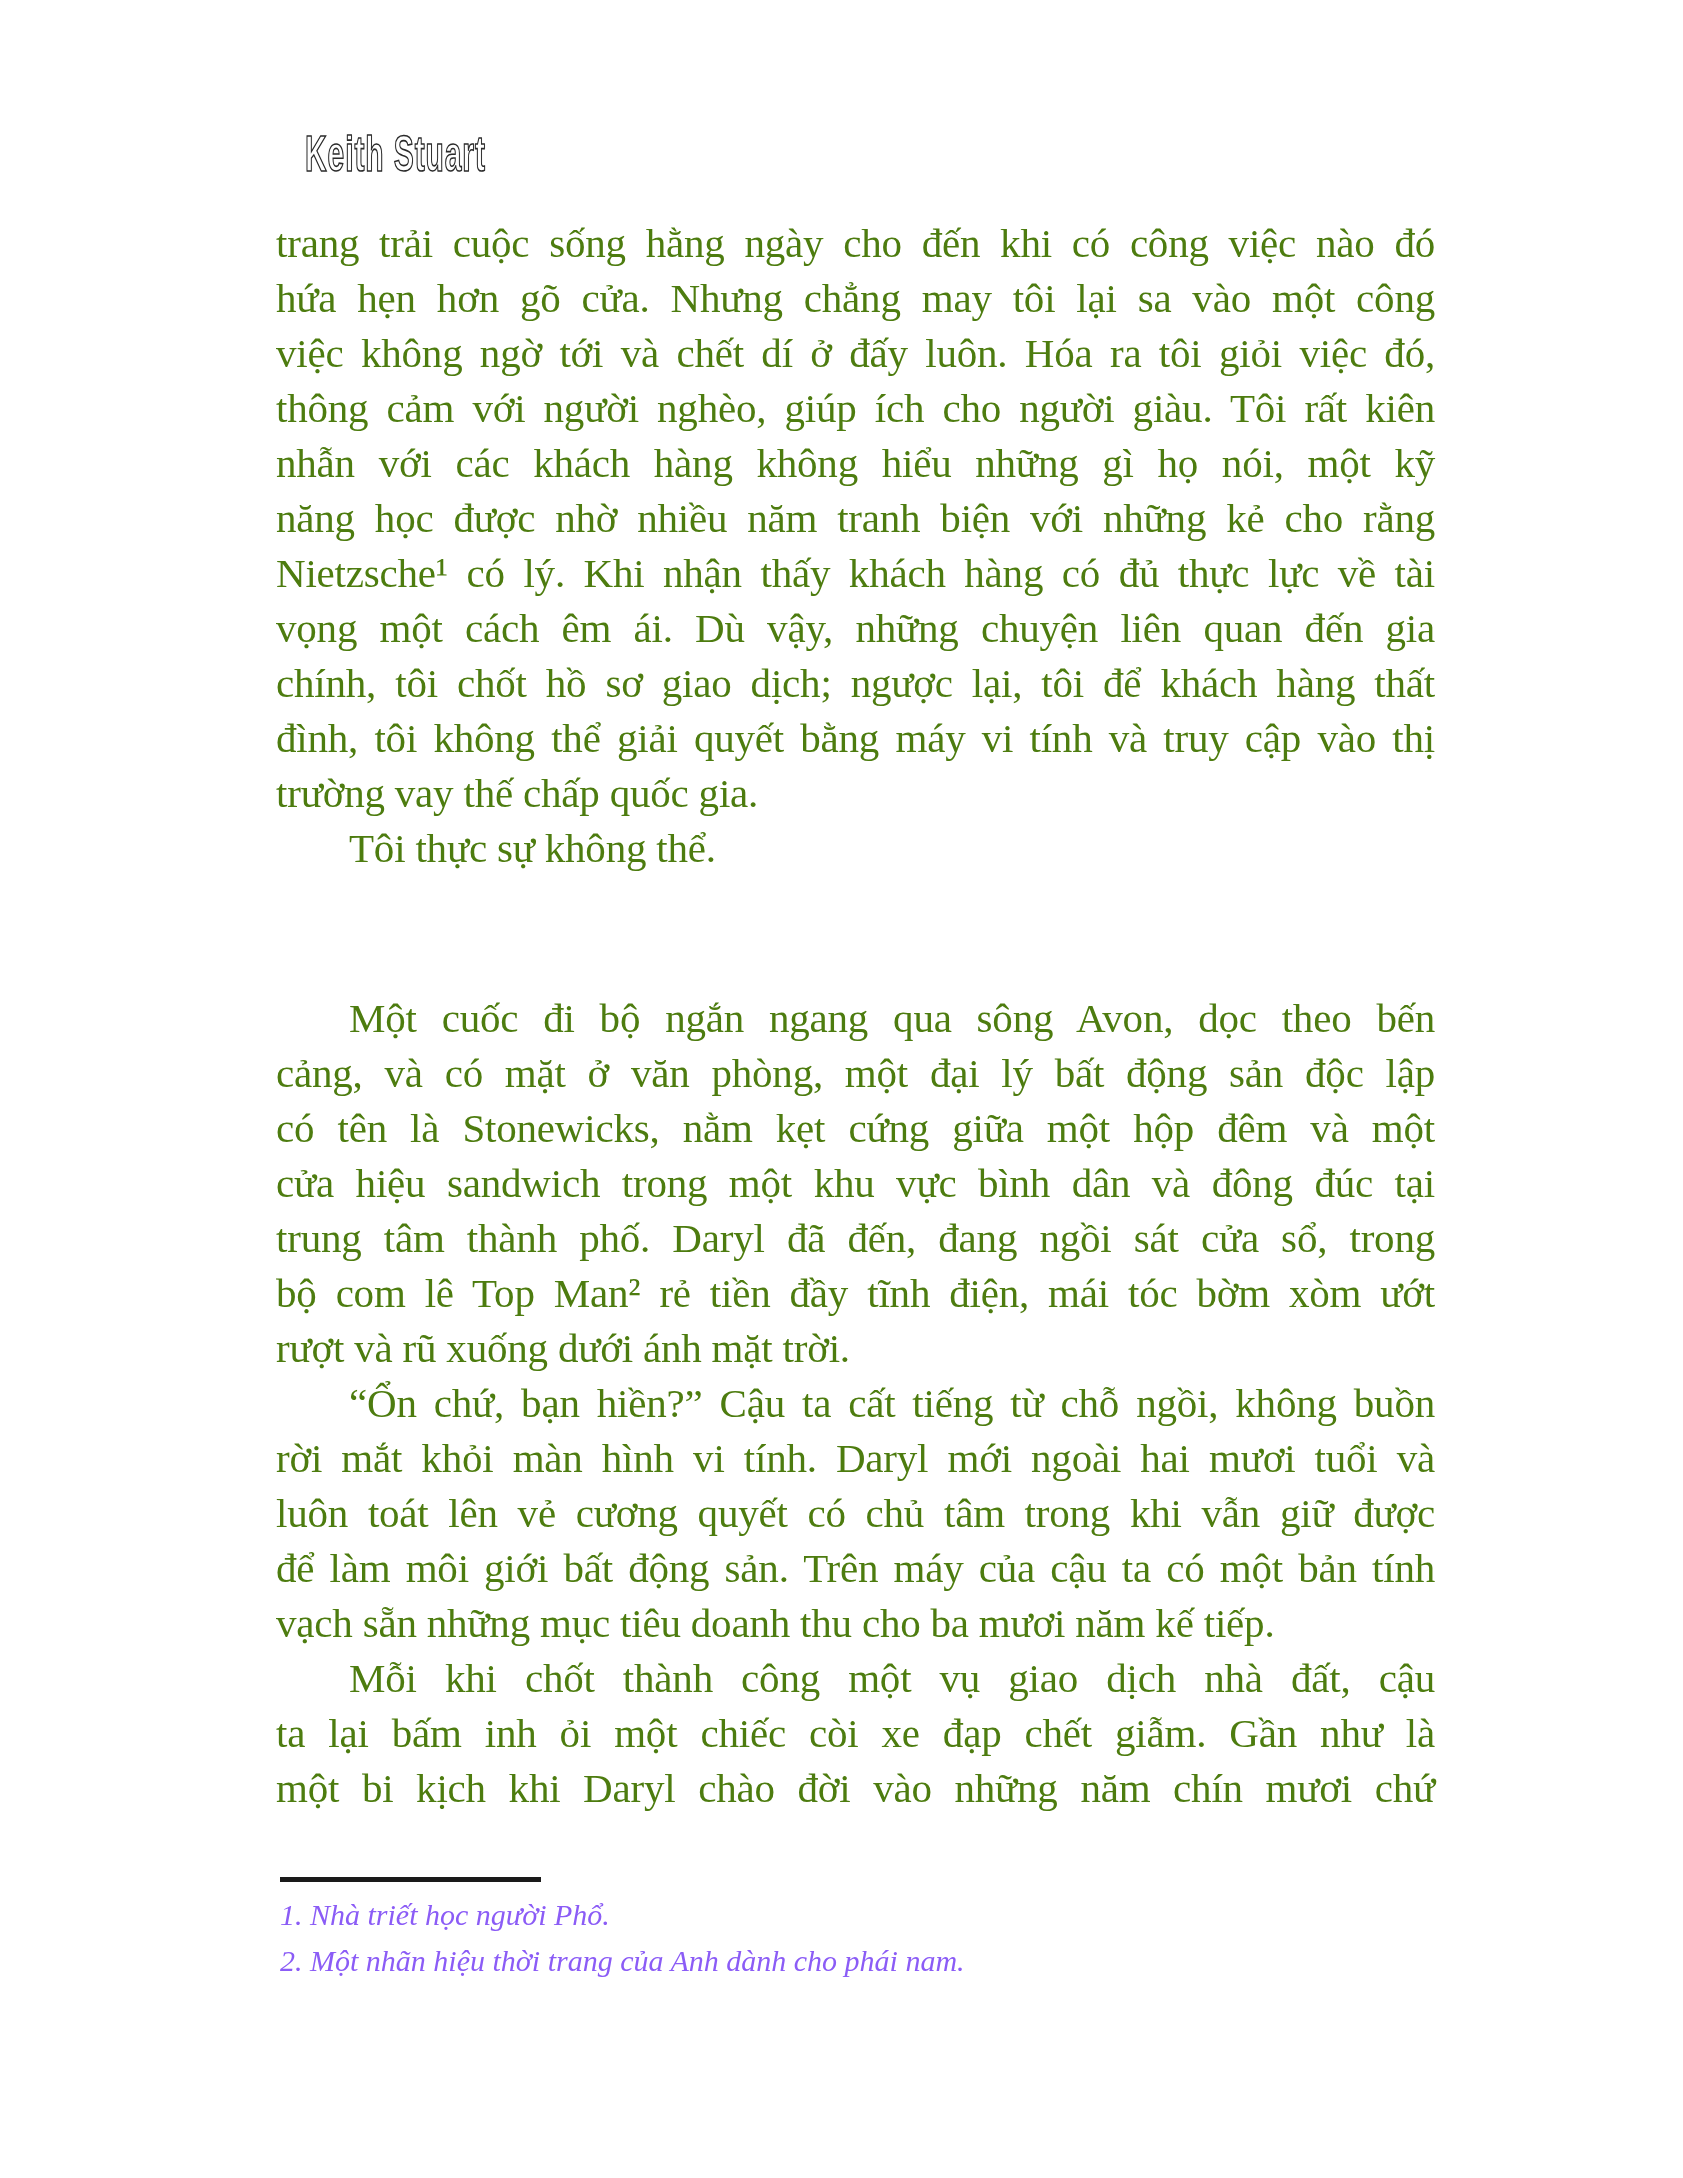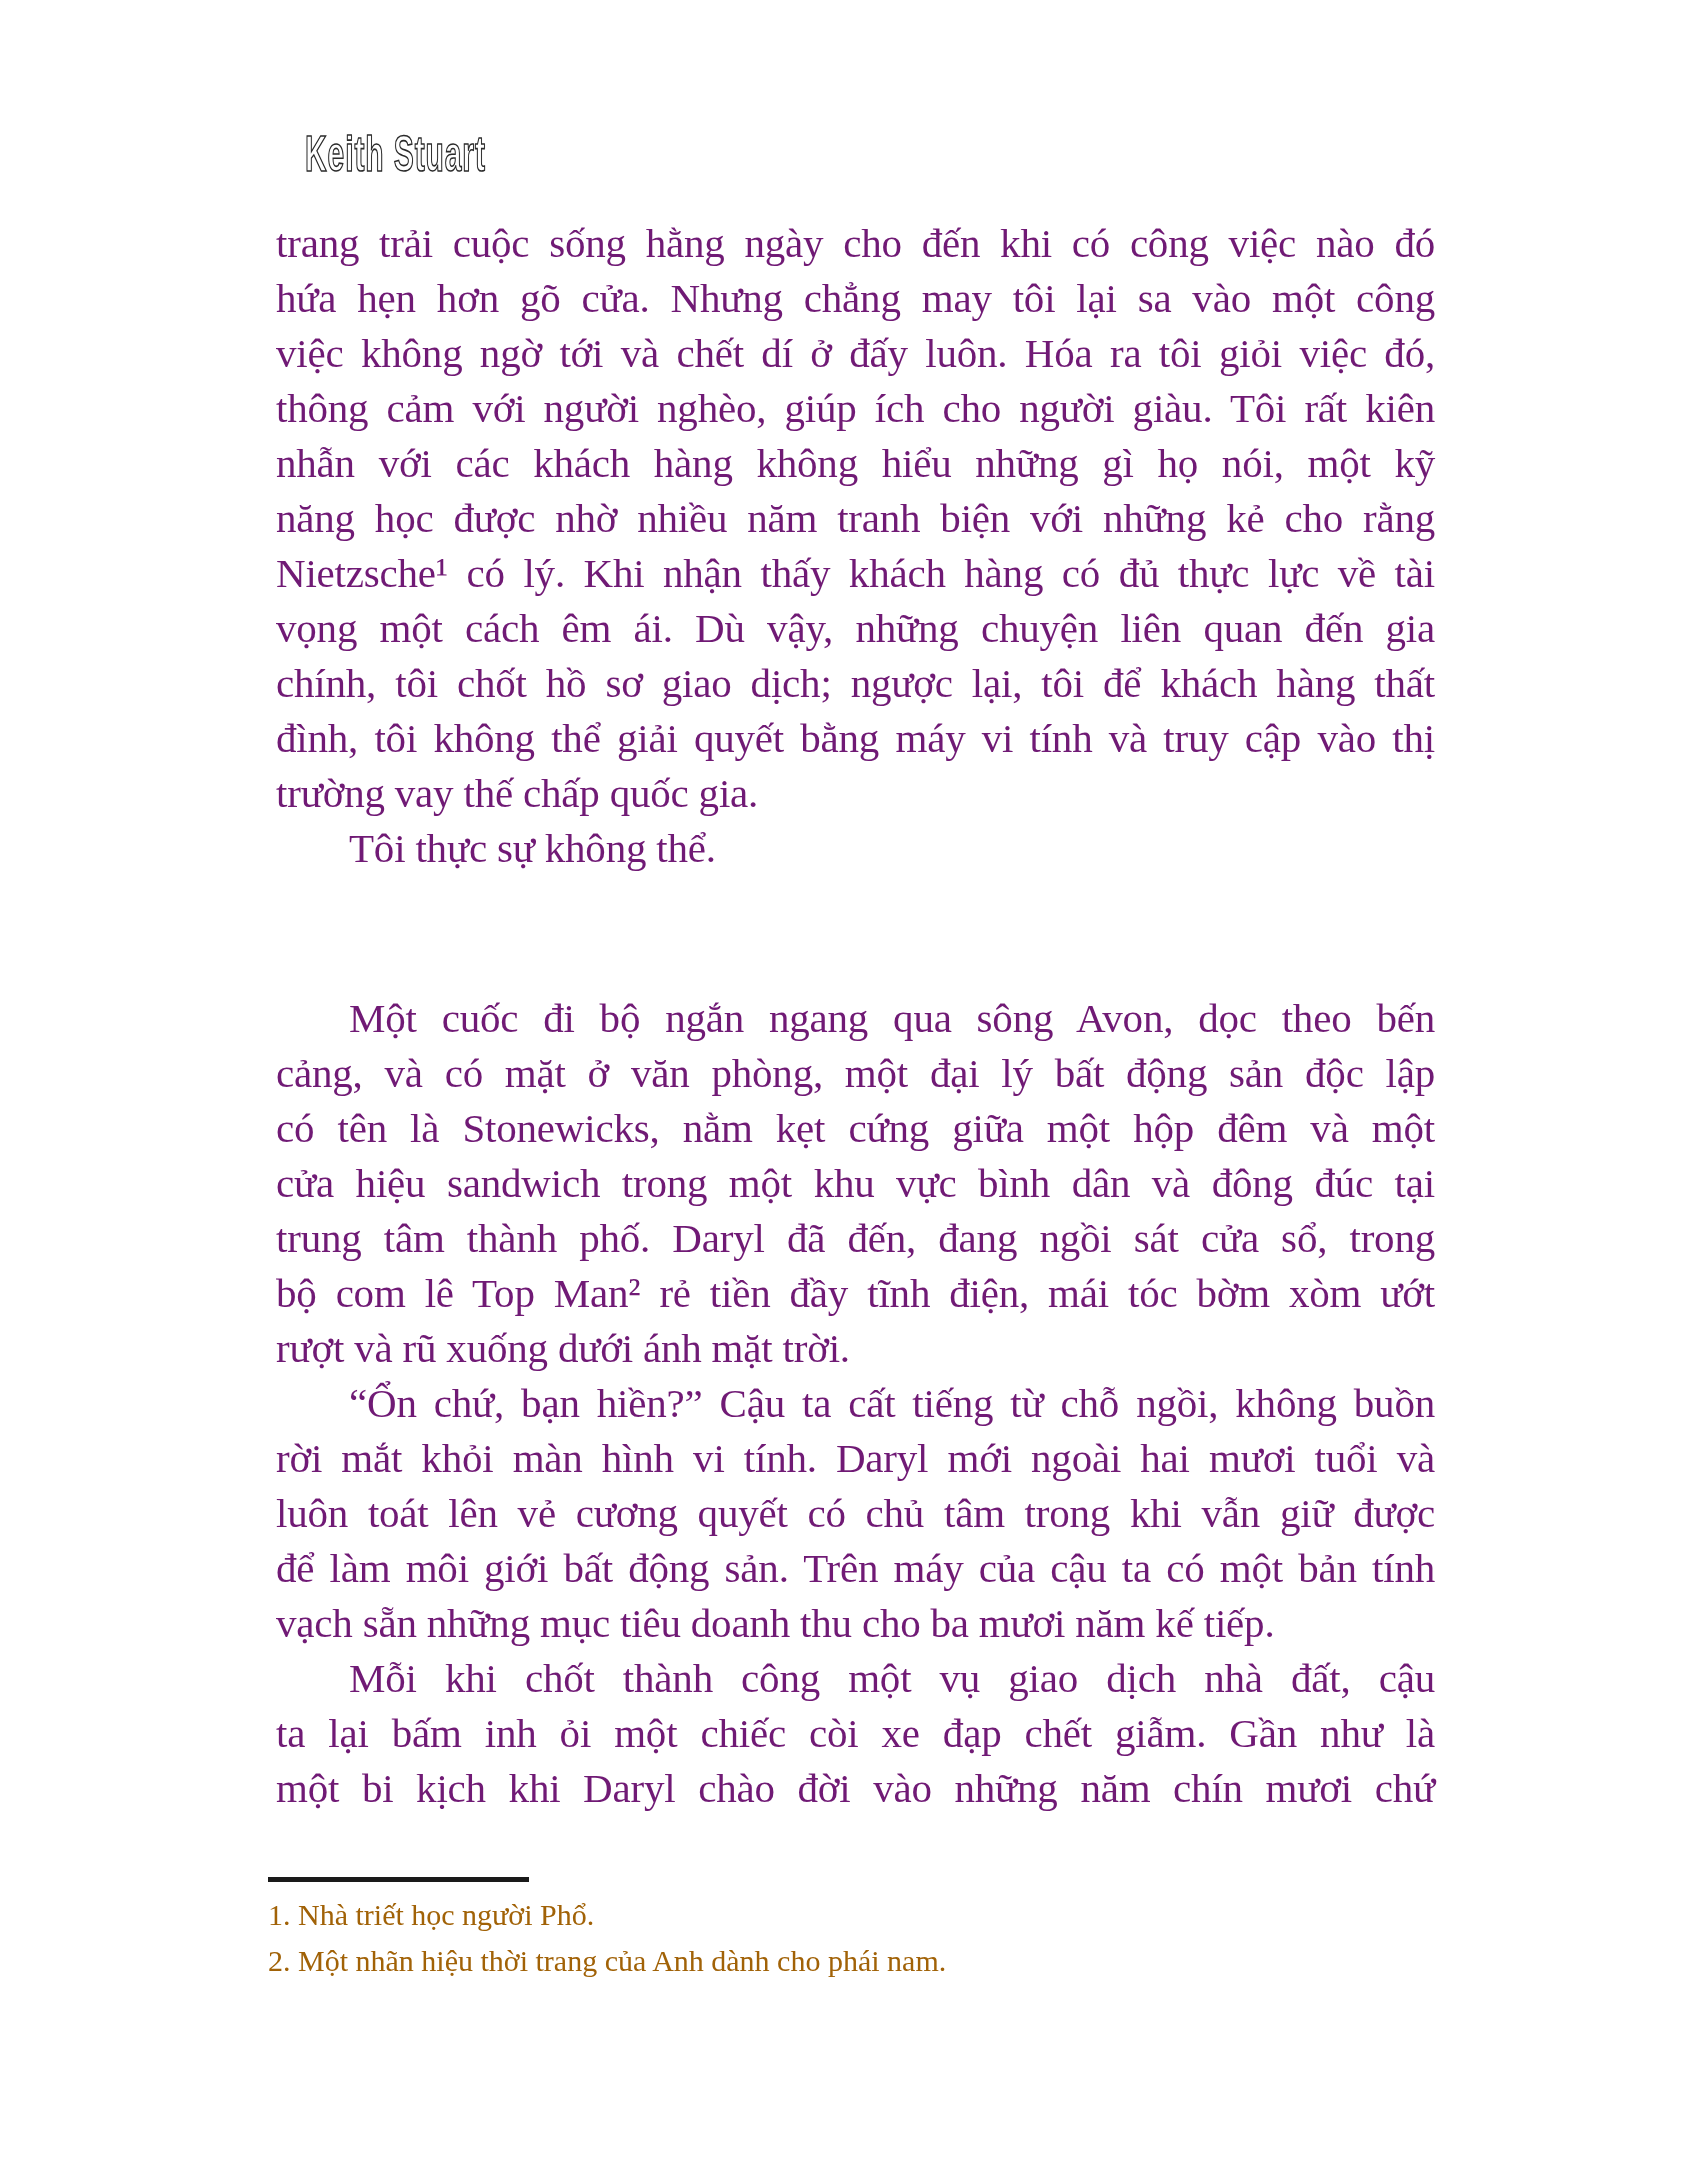--- a/index.html
+++ b/index.html
@@ -49,44 +49,45 @@
   }
   .line.para-end{
     text-align-last:left;
   }
   .para.indent .line:first-child{
     text-indent:73px;
   }
   
   .footnotes{
     position:absolute;
-    left:268px;top:1877px;
+    left:280px;top:1877px;
     width:1159px;
-    color:#a16207;
+    color:#8b5cf6;
+    font-style:italic;
   }
   .footnote-rule{
     width:261px;height:5px;
     background:#1a1a1a;
     margin:0 0 10px 0;
   }
   .footnote{
     font-size:30px;
     line-height:46px;
     text-align:left;
     white-space:nowrap;
   }
 </style>
 </head>
 <body>
 
 <div class="page" style="background: rgb(255, 255, 255);">
 
   <div class="author-header">Keith Stuart</div>
 
-  <div class="body-text" id="body-text" style="color: #701a75;">
+  <div class="body-text" id="body-text" style="color: #4d7c0f;">
       <div class="para">
         <div class="line">trang trải cuộc sống hằng ngày cho đến khi có công việc nào đó</div>
         <div class="line">hứa hẹn hơn gõ cửa. Nhưng chẳng may tôi lại sa vào một công</div>
         <div class="line">việc không ngờ tới và chết dí ở đấy luôn. Hóa ra tôi giỏi việc đó,</div>
         <div class="line">thông cảm với người nghèo, giúp ích cho người giàu. Tôi rất kiên</div>
         <div class="line">nhẫn với các khách hàng không hiểu những gì họ nói, một kỹ</div>
         <div class="line">năng học được nhờ nhiều năm tranh biện với những kẻ cho rằng</div>
         <div class="line">Nietzsche¹ có lý. Khi nhận thấy khách hàng có đủ thực lực về tài</div>
         <div class="line">vọng một cách êm ái. Dù vậy, những chuyện liên quan đến gia</div>
         <div class="line">chính, tôi chốt hồ sơ giao dịch; ngược lại, tôi để khách hàng thất</div>

